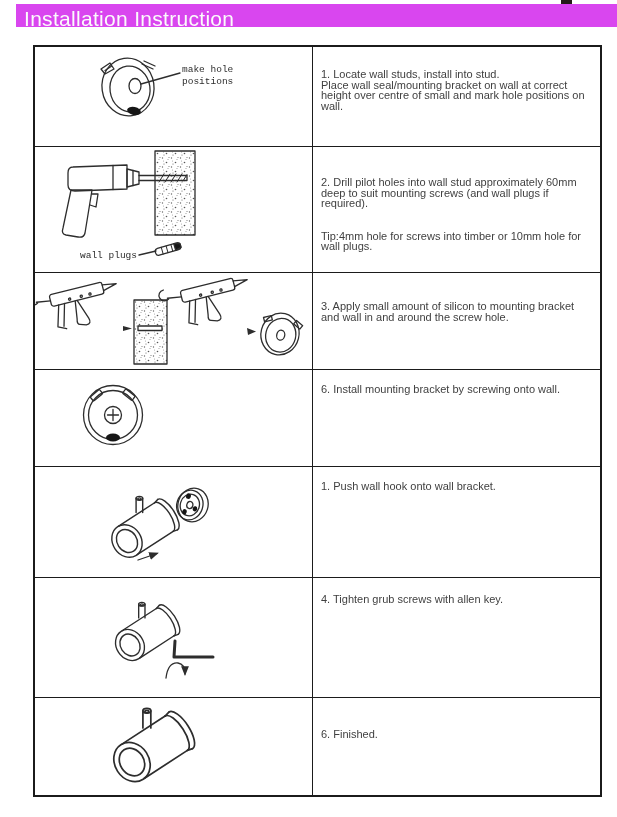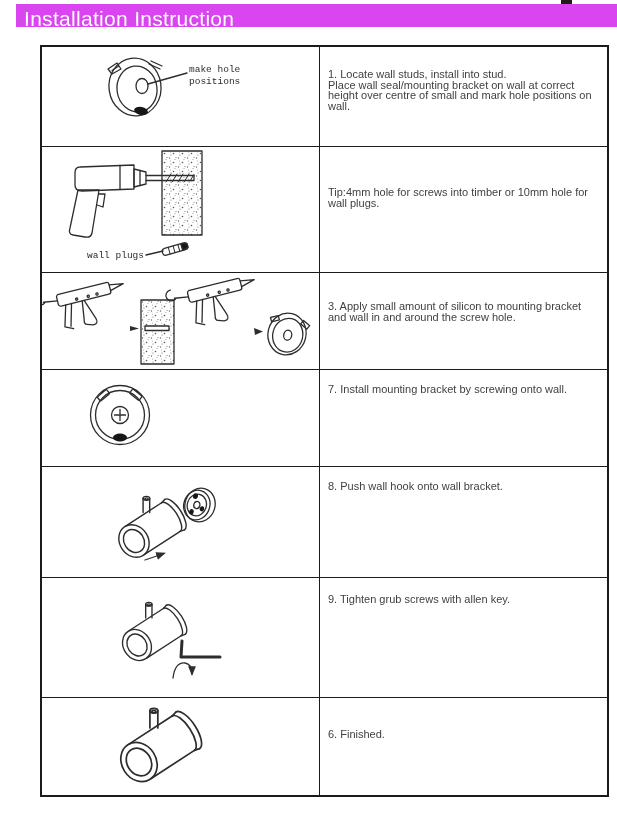--- a/index.html
+++ b/index.html
@@ -12,34 +12,34 @@
     background:#d946ef;
   }
   .header-bar .title{
     color:#fbfbfb;font-size:21px;line-height:29px;padding-left:8px;
     letter-spacing:0.3px;font-weight:400;
   }
   .notch{
     position:absolute;left:561px;top:0;width:11px;height:6px;background:#241b17;
   }
   .doc-table{
-    position:absolute;left:40px;top:45px;width:565px;
+    position:absolute;left:33px;top:45px;width:565px;
     border:2px solid #1b1b1b;background:#fff;
   }
   .row{display:flex;border-top:1.2px solid #1b1b1b;}
   .row:first-child{border-top:none;}
   .cell-left{width:277px;border-right:1.2px solid #1b1b1b;position:relative;flex:none;}
   .cell-right{flex:1;color:#3f3f3f;font-size:11px;line-height:10.6px;
     padding-left:8px;padding-right:7px;box-sizing:border-box;}
   .h1{height:99px}.h2{height:125px}.h3{height:96px}.h4{height:96px}
   .h5{height:110px}.h6{height:119px}.h7{height:97px}
   .pt1{padding-top:22px}.pt2{padding-top:30px}.pt3{padding-top:28px}
   .pt4{padding-top:14px}.pt5{padding-top:14px}.pt6{padding-top:16px}.pt7{padding-top:31px}
   .para{margin:0;}
-  .gap{margin-top:10px;}
+  .gap{margin-top:22px;}
   svg.illu{position:absolute;left:0;top:0;stroke:#2d2d2d;fill:none;
     stroke-width:1.3;stroke-linecap:round;stroke-linejoin:round;}
   svg.illu text{stroke:none;fill:#2d2d2d;
     font-family:"Liberation Mono", monospace;font-size:9.5px;}
 </style>
 </head>
 <body>
 
 <svg width="0" height="0" style="position:absolute" aria-hidden="true">
   <defs>
@@ -124,20 +124,21 @@
         <g transform="translate(133,102) rotate(-16)">
           <rect x="-13" y="-3.5" width="26" height="7" rx="3"></rect>
           <path d="M-6,-3.5 L-6,3.5 M-1,-3.5 L-1,3.5 M4,-3.5 L4,3.5" stroke-width="1"></path>
           <path d="M7,-3.5 L13,-2 L13,2 L7,3.5 Z" fill="#161616"></path>
         </g>
         <path d="M104,108 L121,104"></path>
         <text x="45" y="111">wall plugs</text>
       </svg>
     </div>
     <div class="cell-right pt2">
+      <p class="para">2. Drill pilot holes into wall stud approximately 60mm deep to suit mounting screws (and wall plugs if required).</p>
       <p class="para gap">Tip:4mm hole for screws into timber or 10mm hole for wall plugs.</p>
     </div>
   </div>
 
   <div class="row h3">
     <div class="cell-left">
       <svg class="illu" width="277" height="96" viewBox="0 0 277 96">
         <use href="#caulkgun" transform="translate(14,22) rotate(-14)"></use>
         <use href="#caulkgun" transform="translate(145,18) rotate(-14)"></use>
         <rect x="99" y="27" width="33" height="64" fill="url(#speckle)"></rect>
@@ -168,55 +169,55 @@
         <g transform="rotate(-40 78 45)">
             <rect x="72" y="16.5" width="12" height="5.5" rx="1"></rect>
           </g>
         <g transform="rotate(38 78 45)">
             <rect x="72" y="16.5" width="12" height="5.5" rx="1"></rect>
           </g>
         <ellipse cx="78" cy="67.5" rx="7" ry="4" fill="#161616" stroke="none"></ellipse>
       </svg>
     </div>
     <div class="cell-right pt4">
-      <p class="para">7. Install mounting bracket by screwing onto wall.</p>
+      <p class="para">6. Install mounting bracket by screwing onto wall.</p>
     </div>
   </div>
 
   <div class="row h5">
     <div class="cell-left">
       <svg class="illu" width="277" height="110" viewBox="0 0 277 110">
         <use href="#wallhook" transform="translate(92,74) rotate(-33) scale(1.1)"></use>
         <g transform="translate(158,38) rotate(18)">
           <ellipse rx="15" ry="17"></ellipse>
           <ellipse cx="-3" cy="1" rx="13" ry="15"></ellipse>
           <ellipse cx="-3" cy="1" rx="9.5" ry="11"></ellipse>
           <ellipse cx="-3" cy="1" rx="3" ry="3.6"></ellipse>
           <ellipse cx="-7" cy="-7" rx="2.4" ry="2.8" fill="#161616" stroke="none"></ellipse>
           <ellipse cx="3" cy="3" rx="2.2" ry="2.6" fill="#161616" stroke="none"></ellipse>
           <ellipse cx="-6" cy="9" rx="2.2" ry="2.6" fill="#161616" stroke="none"></ellipse>
         </g>
         <path d="M103,93 L122,86.5" marker-end="url(#ah)"></path>
       </svg>
     </div>
     <div class="cell-right pt5">
-      <p class="para">8. Push wall hook onto wall bracket.</p>
+      <p class="para">1. Push wall hook onto wall bracket.</p>
     </div>
   </div>
 
   <div class="row h6">
     <div class="cell-left">
       <svg class="illu" width="277" height="119" viewBox="0 0 277 119">
         <use href="#wallhook" transform="translate(95,67) rotate(-33) scale(1.05)"></use>
         <path d="M140,63 L139,79 L178,79" stroke-width="3"></path>
         <path d="M131,100 Q133,84 143,85 Q150,86 150,96" marker-end="url(#ah)"></path>
       </svg>
     </div>
     <div class="cell-right pt6">
-      <p class="para">9. Tighten grub screws with allen key.</p>
+      <p class="para">4. Tighten grub screws with allen key.</p>
     </div>
   </div>
 
   <div class="row h7">
     <div class="cell-left">
       <svg class="illu" width="277" height="97" viewBox="0 0 277 97">
         <use href="#wallhook" transform="translate(97,64) rotate(-33) scale(1.32)"></use>
       </svg>
     </div>
     <div class="cell-right pt7">

